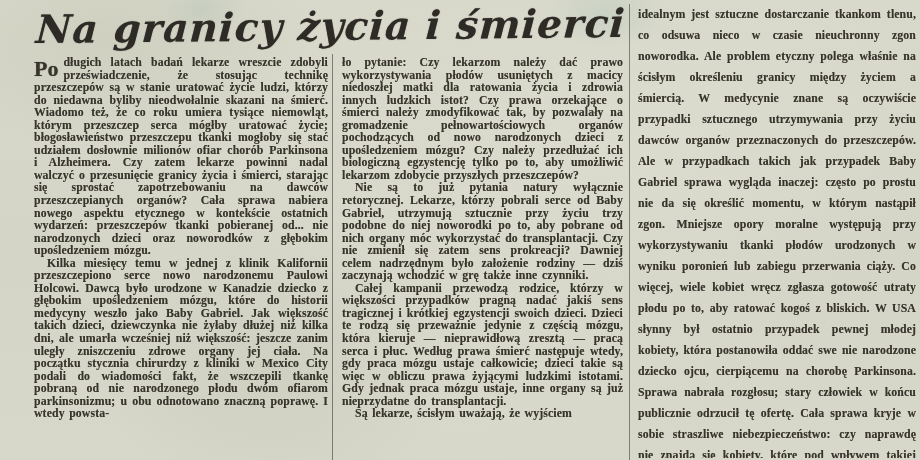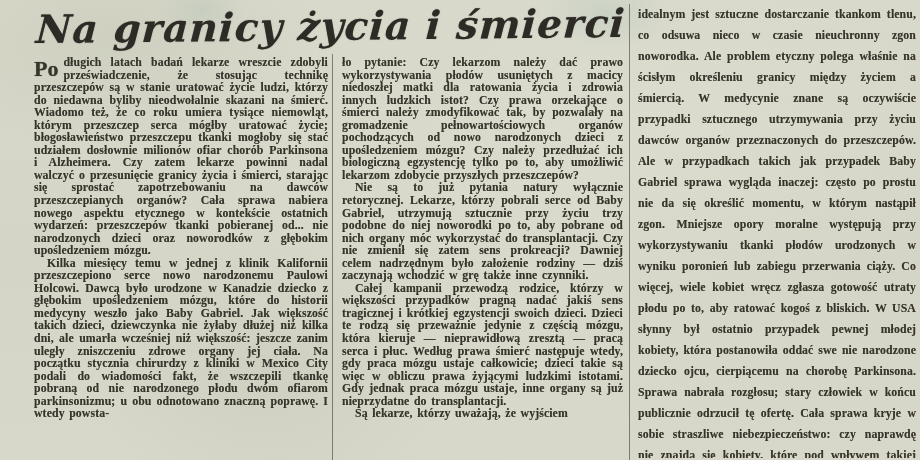--- a/index.html
+++ b/index.html
@@ -71,20 +71,20 @@
 
   <div class="col col1">
     <p class="noindent"><span class="dropcap">Po</span><span>długich latach badań lekarze wreszcie zdobyli przeświadczenie, że stosując technikę przeszczepów są w stanie uratować życie ludzi, którzy do niedawna byliby nieodwołalnie skazani na śmierć. Wiadomo też, że co roku umiera tysiące niemowląt, którym przeszczep serca mógłby uratować życie; błogosławieństwo przeszczepu tkanki mogłoby się stać udziałem dosłownie milionów ofiar chorób Parkinsona i Alzheimera. Czy zatem lekarze powinni nadal walczyć o przesunięcie granicy życia i śmierci, starając się sprostać zapotrzebowaniu na dawców przeszczepianych organów? Cała sprawa nabiera nowego aspektu etycznego w kontekście ostatnich wydarzeń: przeszczepów tkanki pobieranej od... nie narodzonych dzieci oraz noworodków z głębokim upośledzeniem mózgu.</span></p>
     <p>Kilka miesięcy temu w jednej z klinik Kalifornii przeszczepiono serce nowo narodzonemu Paulowi Holcowi. Dawcą było urodzone w Kanadzie dziecko z głębokim upośledzeniem mózgu, które do historii medycyny weszło jako Baby Gabriel. Jak większość takich dzieci, dziewczynka nie żyłaby dłużej niż kilka dni, ale umarła wcześniej niż większość: jeszcze zanim uległy zniszczeniu zdrowe organy jej ciała. Na początku stycznia chirurdzy z kliniki w Mexico City podali do wiadomości fakt, że wszczepili tkankę pobraną od nie narodzonego płodu dwóm ofiarom parkinsonizmu; u obu odnotowano znaczną poprawę. I wtedy powsta-</p>
   </div>
 
   <div class="col col2">
     <p class="noindent">ło pytanie: Czy lekarzom należy dać prawo wykorzystywania płodów usuniętych z macicy niedoszłej matki dla ratowania życia i zdrowia innych ludzkich istot? Czy prawa orzekające o śmierci należy zmodyfikować tak, by pozwalały na gromadzenie pełnowartościowych organów pochodzących od nowo narodzonych dzieci z upośledzeniem mózgu? Czy należy przedłużać ich biologiczną egzystencję tylko po to, aby umożliwić lekarzom zdobycie przyszłych przeszczepów?</p>
     <p>Nie są to już pytania natury wyłącznie retorycznej. Lekarze, którzy pobrali serce od Baby Gabriel, utrzymują sztucznie przy życiu trzy podobne do niej noworodki po to, aby pobrane od nich organy móc wykorzystać do transplantacji. Czy nie zmienił się zatem sens prokreacji? Dawniej celem nadrzędnym było założenie rodziny — dziś zaczynają wchodzić w grę także inne czynniki.</p>
     <p>Całej kampanii przewodzą rodzice, którzy w większości przypadków pragną nadać jakiś sens tragicznej i krótkiej egzystencji swoich dzieci. Dzieci te rodzą się przeważnie jedynie z częścią mózgu, która kieruje — nieprawidłową zresztą — pracą serca i płuc. Według prawa śmierć następuje wtedy, gdy praca mózgu ustaje całkowicie; dzieci takie są więc w obliczu prawa żyjącymi ludzkimi istotami. Gdy jednak praca mózgu ustaje, inne organy są już nieprzydatne do transplantacji.</p>
-    <p>Są lekarze, którzy uważają, że wyjściem</p>
+    <p>Są lekarze, ścisłym uważają, że wyjściem</p>
   </div>
 
   <div class="col col3">
     <p class="noindent"><span>idealnym jest sztuczne dostarczanie tkankom tlenu, co odsuwa nieco w czasie nieuchronny zgon noworodka. Ale problem etyczny polega właśnie na ścisłym określeniu granicy między życiem a śmiercią. W medycynie znane są oczywiście przypadki sztucznego utrzymywania przy życiu dawców organów przeznaczonych do przeszczepów. Ale w przypadkach takich jak przypadek Baby Gabriel sprawa wygląda inaczej: często po prostu nie da się określić momentu, w którym nastąpił zgon. Mniejsze opory moralne występują przy wykorzystywaniu tkanki płodów urodzonych w wyniku poronień lub zabiegu przerwania ciąży. Co więcej, wiele kobiet wręcz zgłasza gotowość utraty płodu po to, aby ratować kogoś z bliskich. W USA słynny był ostatnio przypadek pewnej młodej kobiety, która postanowiła oddać swe nie narodzone dziecko ojcu, cierpiącemu na chorobę Parkinsona. Sprawa nabrała rozgłosu; stary człowiek w końcu publicznie odrzucił tę ofertę. Cała sprawa kryje w sobie straszliwe niebezpieczeństwo: czy naprawdę nie znajdą się kobiety, które pod wpływem takiej czy innej presji nie zgodzą się na przerażającą rolę „fabryk żywej tkanki”? Proponuje się zatem wprowadzenie różnych ograniczeń prawnych: całej sprawy nie wolno wiązać z korzyściami materialnymi, a ponadto zgoda na wykorzystanie tkanki nie narodzonego płodu powinna być zawsze całkowicie anonimowa. Nie brak, na szczęście, i tych, którzy widzą, gdzie w rzeczywistości kryje się prawdziwe zło: w ostatecznym rozrachunku nie chodzi przecież o dobre czy złe wykorzystywanie żywej tkanki, lecz o morderstwo dokonywane na nie narodzonym dziecku.</span> <span class="credit">(et)</span></p>
   </div>
 
 </div>
 
 </body></html>

